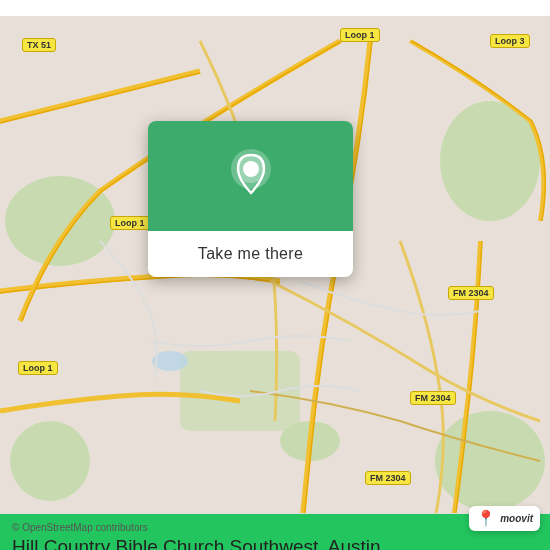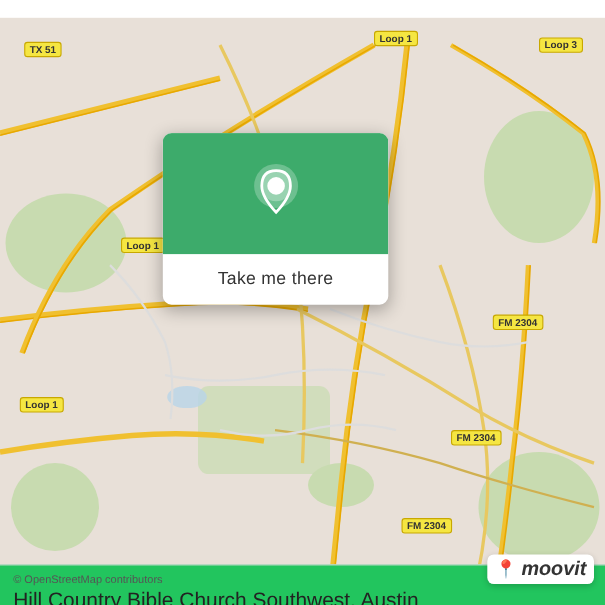--- a/index.html
+++ b/index.html
@@ -121,21 +121,21 @@
       align-items: center;
       gap: 4px;
     }
 
     #moovit-logo .moov-pin {
       color: #e8453c;
       font-size: 16px;
     }
 
     #moovit-logo .moov-text {
-      font-size: 18px;
+      font-size: 10px;
       font-weight: bold;
       color: #333;
       font-style: italic;
     }
   </style>
 </head>
 <body>
 
 <div id="map-container">
 

